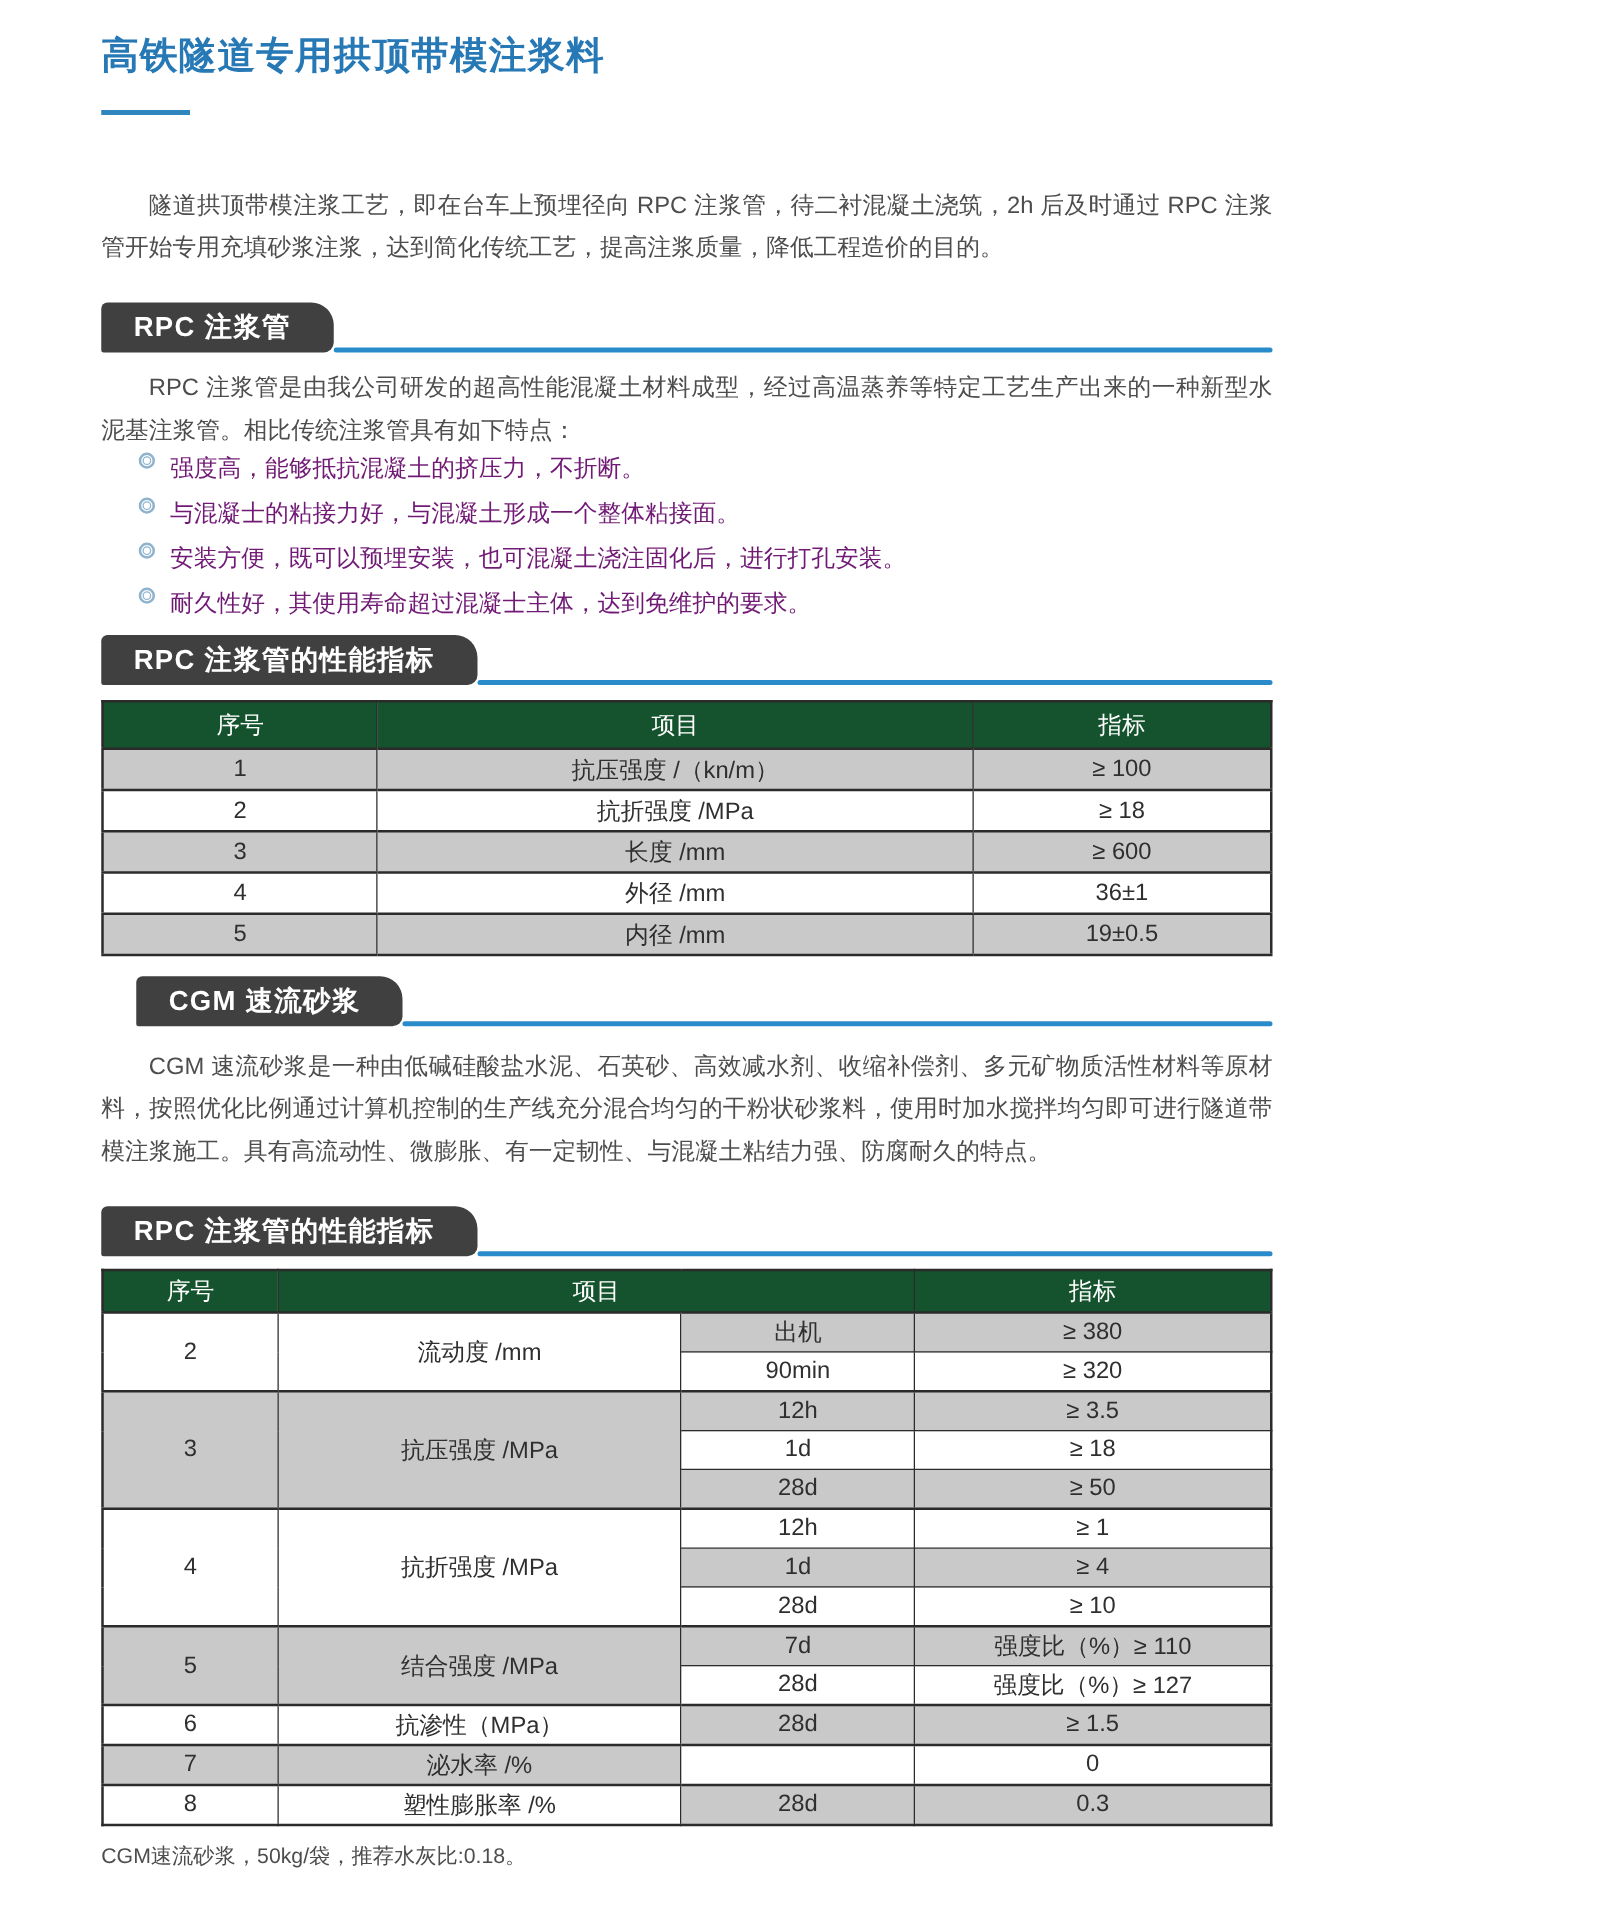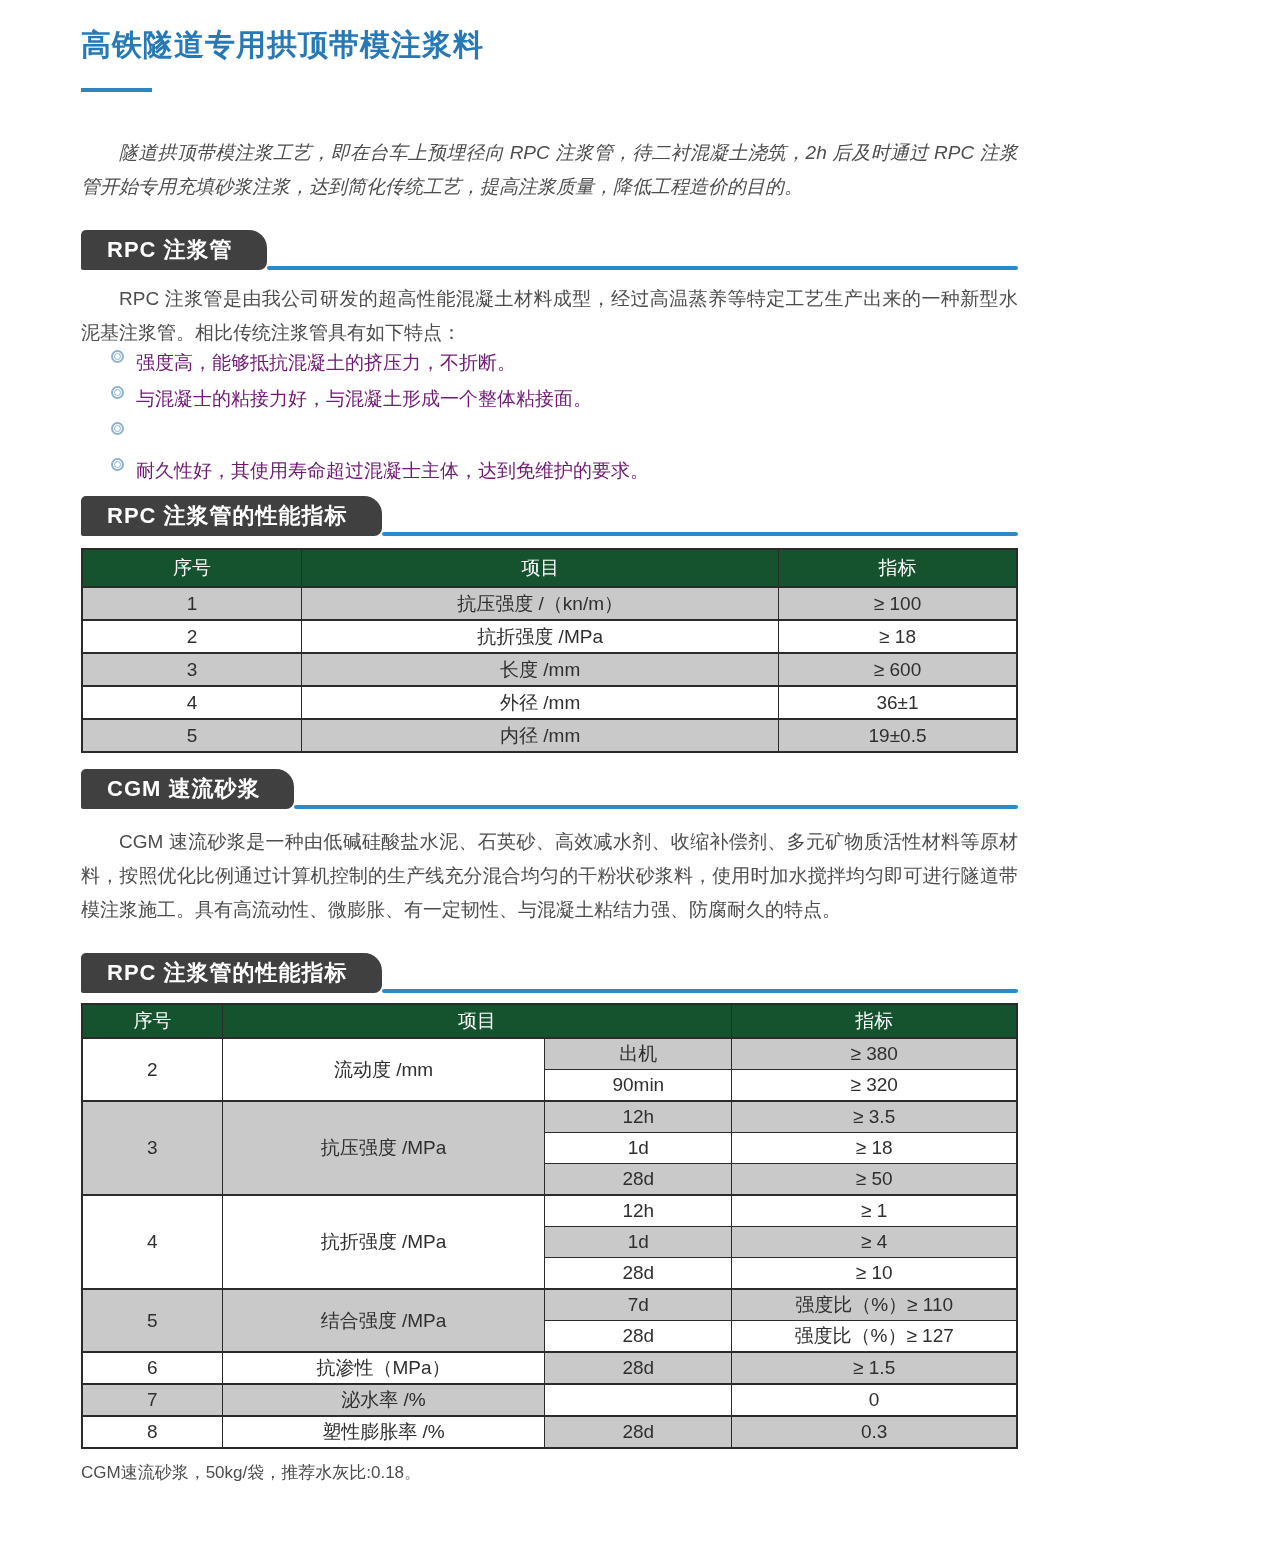--- a/index.html
+++ b/index.html
@@ -13,28 +13,28 @@
   h1.title{
     margin:0;font-size:30px;line-height:38px;font-weight:bold;color:#2779b6;
     letter-spacing:1px;
   }
   .title-dash{width:71px;height:4px;background:#2f86be;margin-top:24px;}
 
   p.para{
     margin:0;font-size:19px;line-height:34px;text-align:justify;color:#4d4d4d;
   }
   p.indent{text-indent:2em;}
-  p.p1{margin-top:44px;font-style:italic;}
+  p.p1{margin-top:56px;}
   p.p2{margin-top:12px;}
   p.p3{margin-top:16px;}
 
   .banner-row{display:flex;align-items:flex-end;}
   .banner-row.b1{margin-top:26px;}
   .banner-row.b2{margin-top:2px;}
-  .banner-row.b3{margin-top:16px;}
+  .banner-row.b3{margin-top:16px;margin-left:28px;}
   .banner-row.b4{margin-top:26px;}
   .banner-tab{
     background:#404040;color:#ffffff;font-weight:bold;font-size:22px;
     line-height:40px;height:40px;padding:0 34px 0 26px;
     border-radius:5px 18px 8px 2px;white-space:nowrap;
     letter-spacing:1px;
   }
   .banner-line{flex:1;height:4px;background:#2a8bca;border-radius:2px;}
 
   ul.bullets{list-style:none;margin:0;padding:0 0 0 30px;}
@@ -94,20 +94,21 @@
       <li>
         <span class="ring"></span>
         <span>强度高，能够抵抗混凝土的挤压力，不折断。</span>
       </li>
       <li>
         <span class="ring"></span>
         <span>与混凝士的粘接力好，与混凝土形成一个整体粘接面。</span>
       </li>
       <li>
         <span class="ring"></span>
+        <span>安装方便，既可以预埋安装，也可混凝土浇注固化后，进行打孔安装。</span>
       </li>
       <li>
         <span class="ring"></span>
         <span>耐久性好，其使用寿命超过混凝士主体，达到免维护的要求。</span>
       </li>
     </ul>
 
   <div class="banner-row b2">
     <div class="banner-tab">RPC 注浆管的性能指标</div>
     <div class="banner-line"></div>

